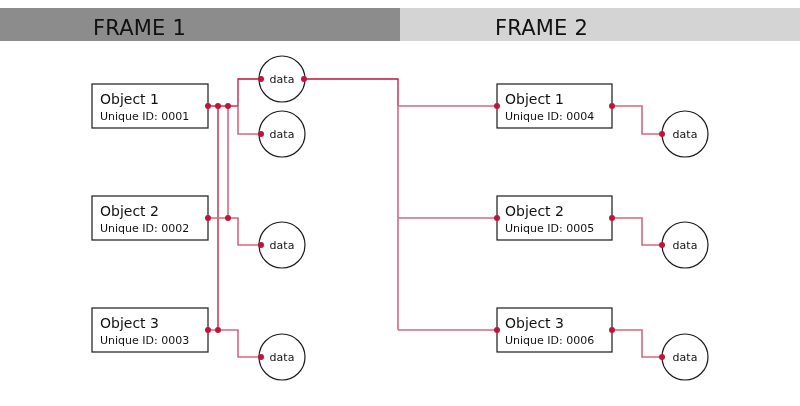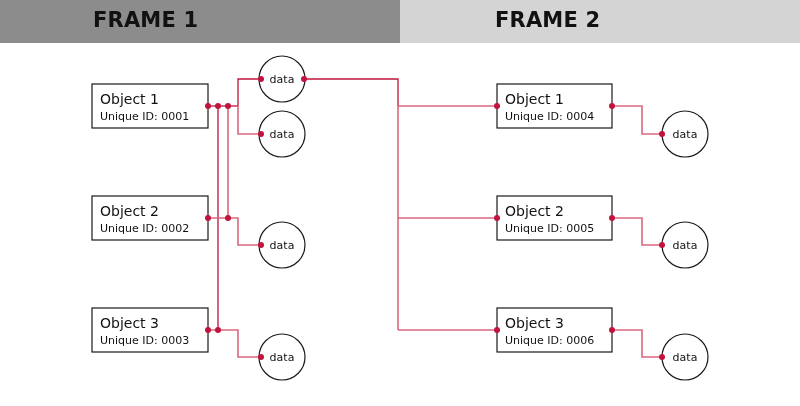--- a/index.html
+++ b/index.html
@@ -1,19 +1,19 @@
 <!DOCTYPE html>
 <html><head>
 <meta charset="utf-8">
 <style>
   html, body { margin: 0; padding: 0; background: #ffffff; }
   body { width: 800px; height: 406px; position: relative; overflow: hidden;
          font-family: "Liberation Sans", sans-serif; }
-  .hdr { position: absolute; top: 0; height: 43px; display: flex; align-items: center;
-         font-family: "DejaVu Sans", sans-serif; font-size: 21px; color: #111; letter-spacing: 0.2px; font-weight: bold; }
+  .hdr { position: absolute; top: 8px; height: 33px; display: flex; align-items: center;
+         font-family: "DejaVu Sans", sans-serif; font-size: 21px; color: #111; letter-spacing: 0.2px; }
   .hdr span { position: absolute; top: 8px; }
   #hdr1 { left: 0; width: 400px; background: #8c8c8c; }
   #hdr1 span { left: 93px; }
   #hdr2 { left: 400px; width: 400px; background: #d4d4d4; }
   #hdr2 span { left: 95px; }
   svg { position: absolute; left: 0; top: 0; }
   .obj-rect { fill: #fff; stroke: #1a1a1a; stroke-width: 1.2; }
   .obj-title { font-family: "DejaVu Sans", sans-serif; font-size: 14px; fill: #111; }
   .obj-id { font-family: "DejaVu Sans", sans-serif; font-size: 11px; fill: #111; }
   .data-circle { fill: #fff; stroke: #1a1a1a; stroke-width: 1.2; }

